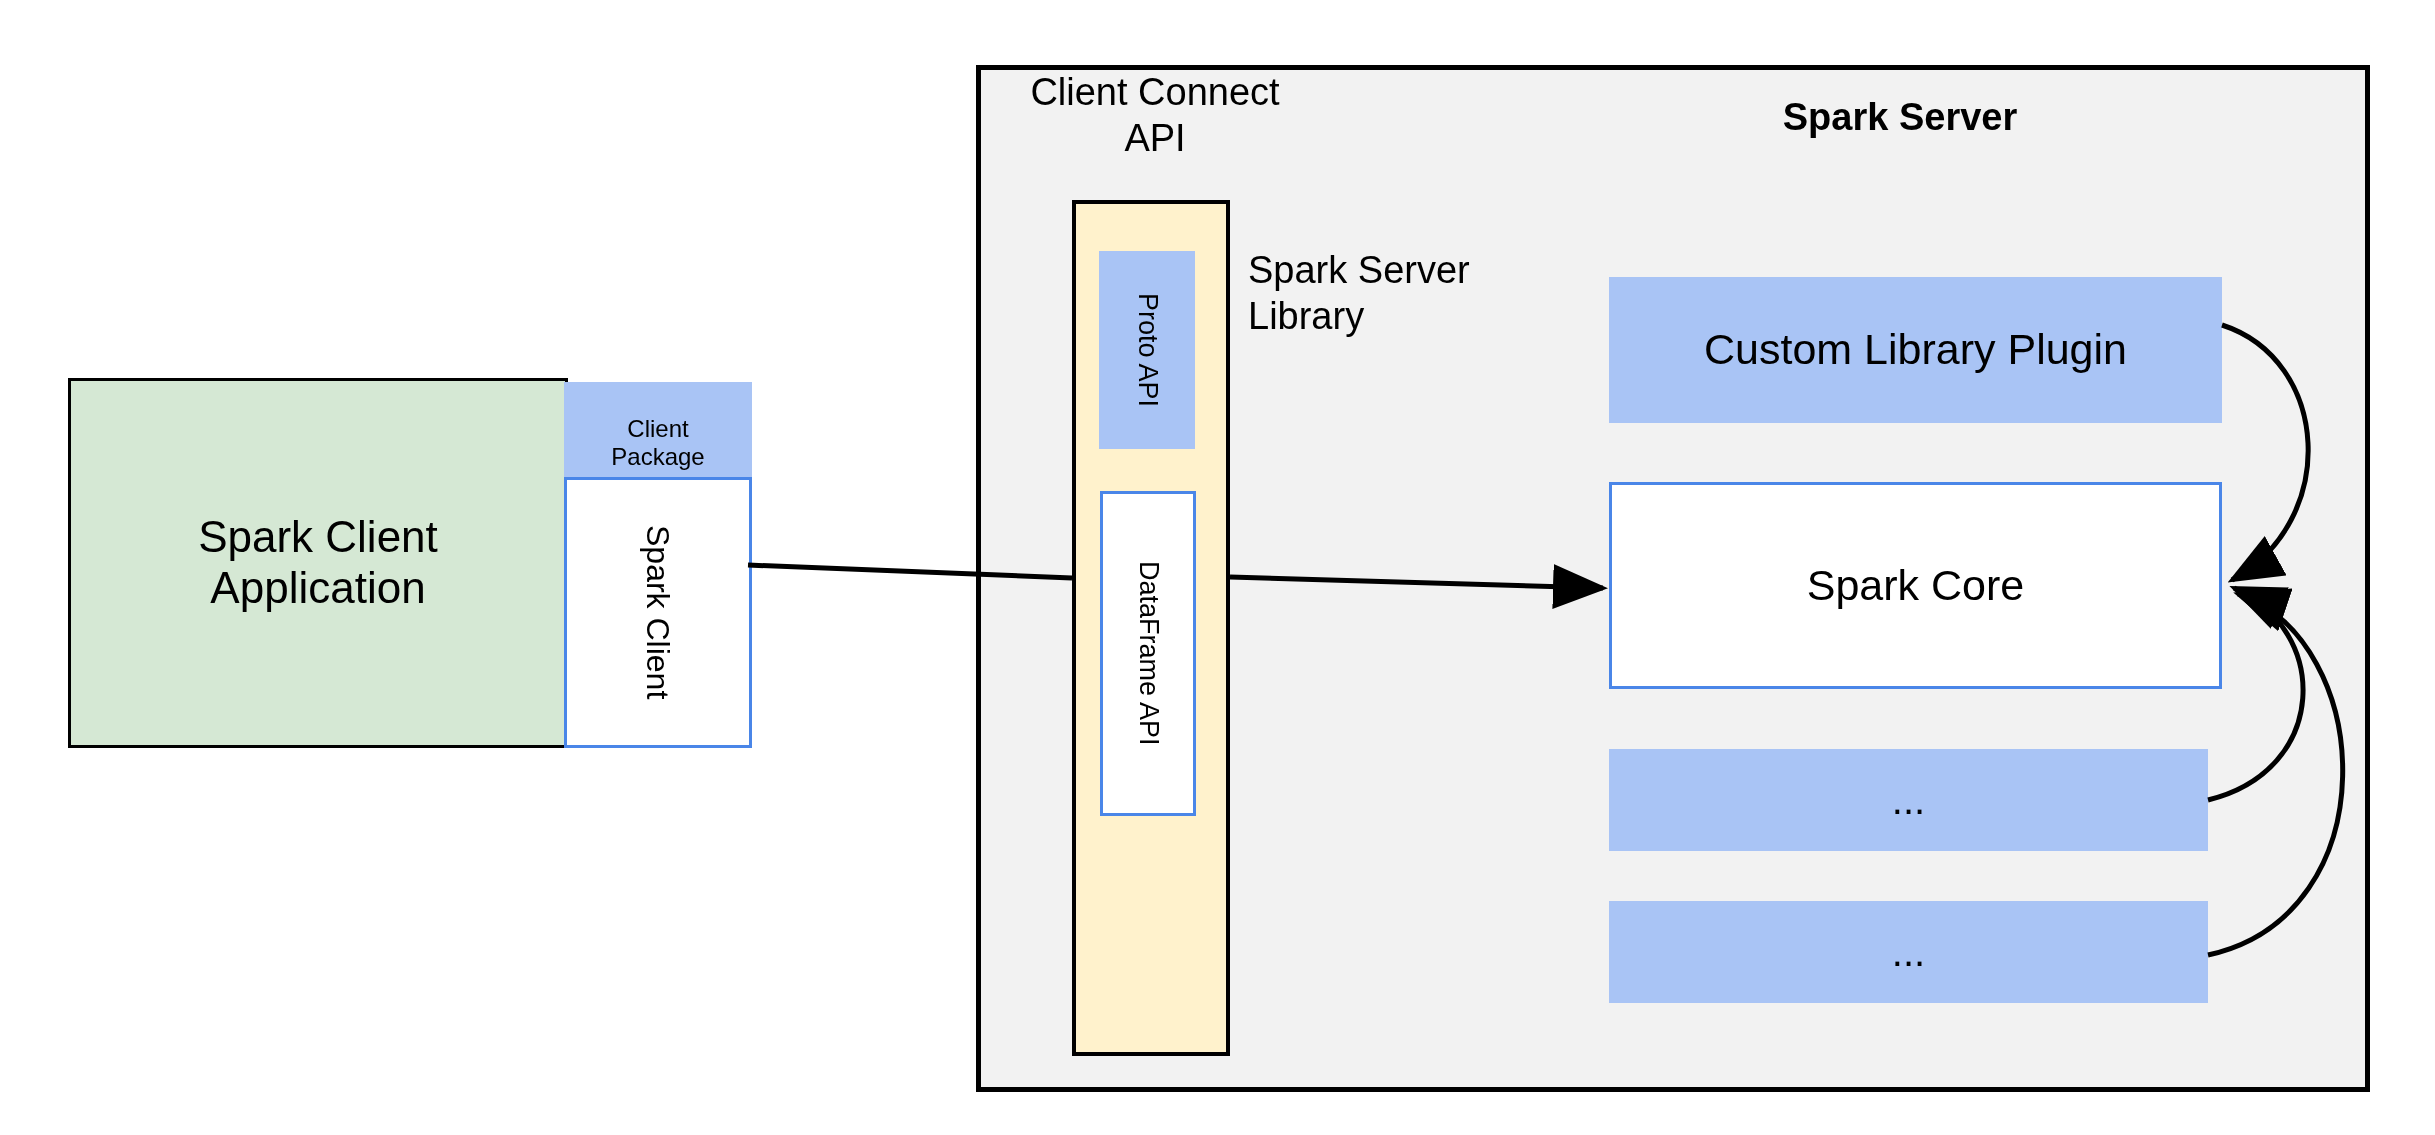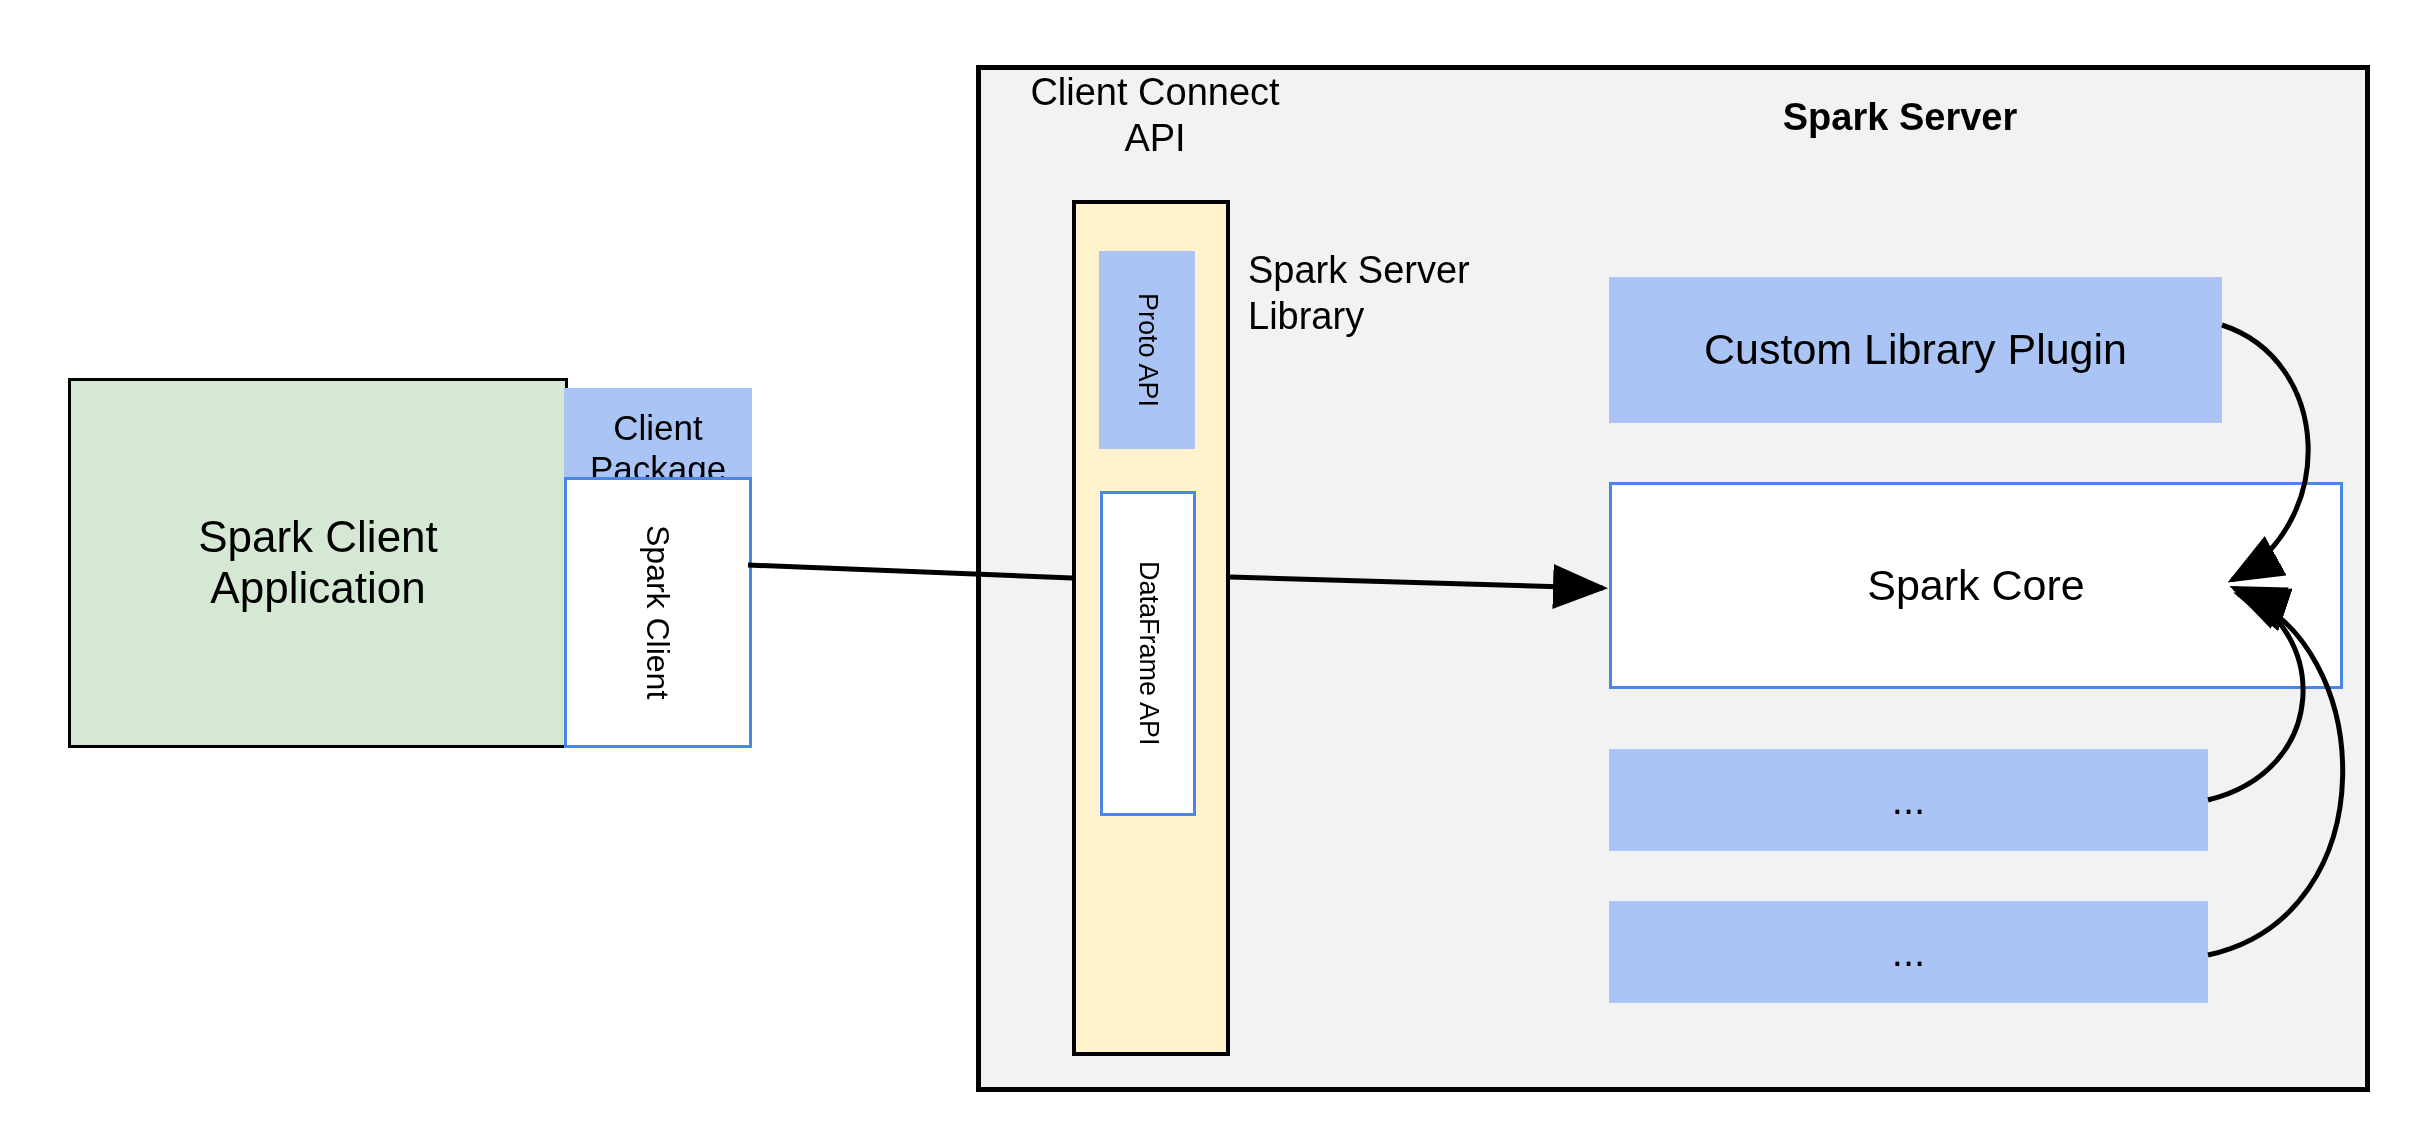--- a/index.html
+++ b/index.html
@@ -41,22 +41,21 @@
     width: 500px; height: 370px;
     background: #d5e8d4;
     border: 3px solid #000000;
     font-size: 44px;
   }
   #client-package {
     left: 564px; top: 382px;
     width: 188px; height: 121px;
     background: #a9c4f5;
     border: none;
-    font-size: 35px;
-    margin-top: 6px;
+    font-size: 24px;
   }
   #spark-client {
     left: 564px; top: 477px;
     width: 188px; height: 271px;
     background: #ffffff;
     border: 3px solid #4a86e8;
   }
   #spark-client .vtext {
     writing-mode: vertical-rl;
     text-orientation: mixed;
@@ -120,21 +119,21 @@
   
   #custom-library-plugin {
     left: 1609px; top: 277px;
     width: 613px; height: 146px;
     background: #a9c4f5;
     border: none;
     font-size: 43px;
   }
   #spark-core {
     left: 1609px; top: 482px;
-    width: 734px; height: 207px;
+    width: 613px; height: 207px;
     background: #ffffff;
     border: 3px solid #4a86e8;
     font-size: 43px;
   }
   #ellipsis-1 {
     left: 1609px; top: 749px;
     width: 599px; height: 102px;
     background: #a9c4f5;
     border: none;
     font-size: 40px;

